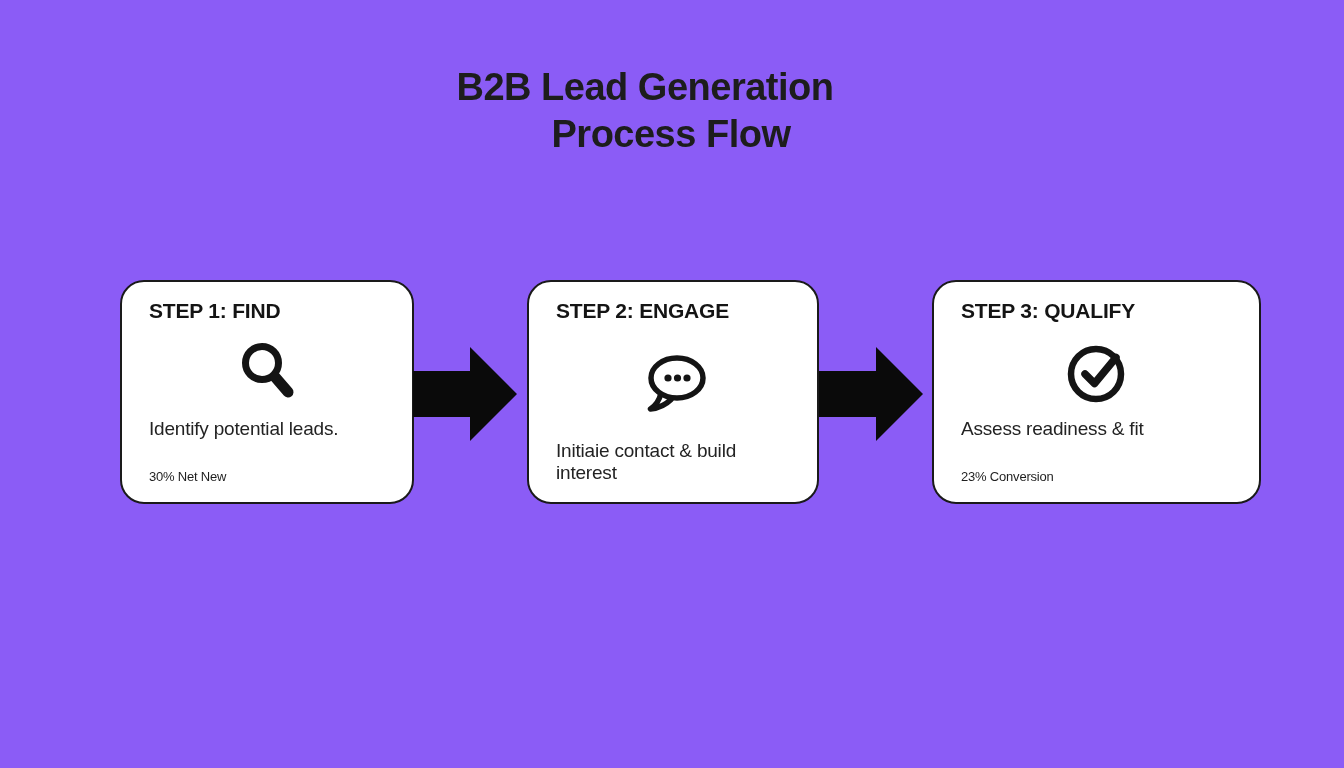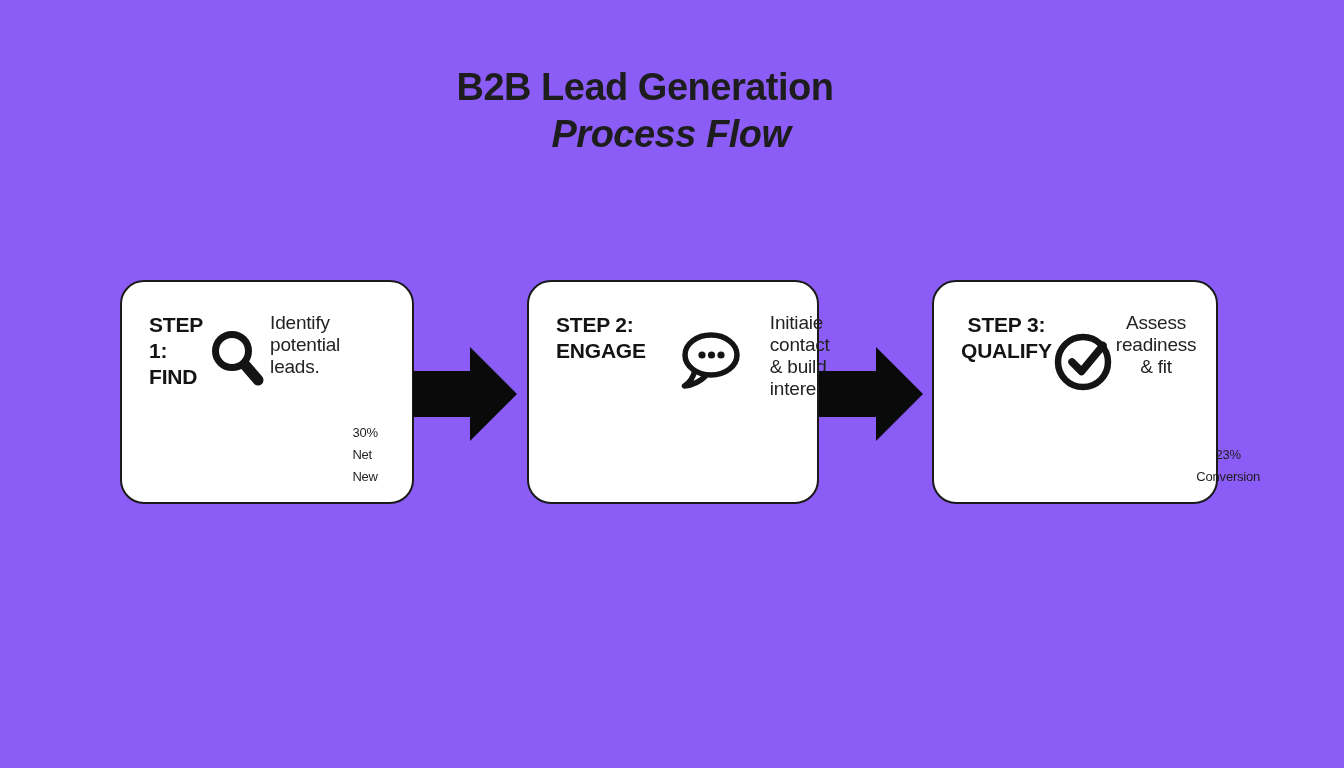--- a/index.html
+++ b/index.html
@@ -23,36 +23,36 @@
     width: 1290px;
     text-align: center;
     font-weight: bold;
     font-size: 38px;
     line-height: 47px;
     color: #1d1d1d;
     letter-spacing: -0.5px;
   }
   .title-line2 {
     transform: translateX(26px);
-    font-style: italic;
   }
   .step-card {
     position: absolute;
     top: 280px;
     height: 224px;
     box-sizing: border-box;
     background: #ffffff;
     border: 2px solid #1a1a1a;
     border-radius: 24px;
-    padding: 30px 26px 14px 27px;
+    padding: 16px 26px 14px 27px;
     display: flex;
+    flex-direction: column;
   }
   .step-card.card1 { left: 120px; width: 294px; }
   .step-card.card2 { left: 527px; width: 292px; gap: 25px; }
-  .step-card.card3 { left: 932px; width: 286px; text-align: center; }
+  .step-card.card3 { left: 932px; width: 329px; }
   .step-heading {
     font-weight: bold;
     font-size: 21px;
     line-height: 26px;
     color: #141414;
     letter-spacing: -0.2px;
   }
   .step-icon-wrap {
     height: 92px;
     display: flex;

